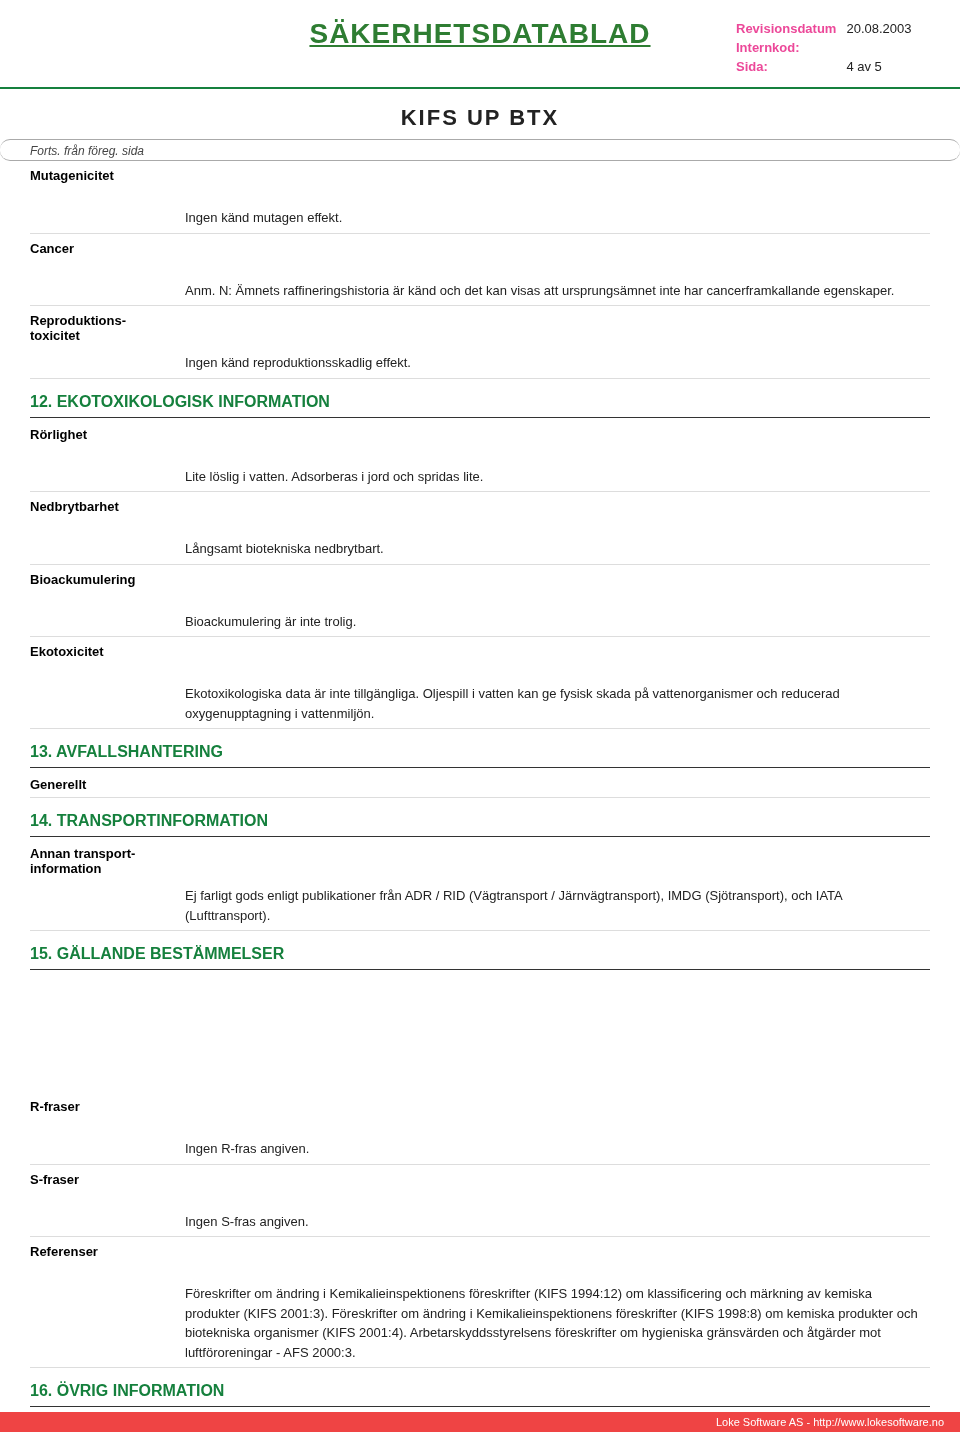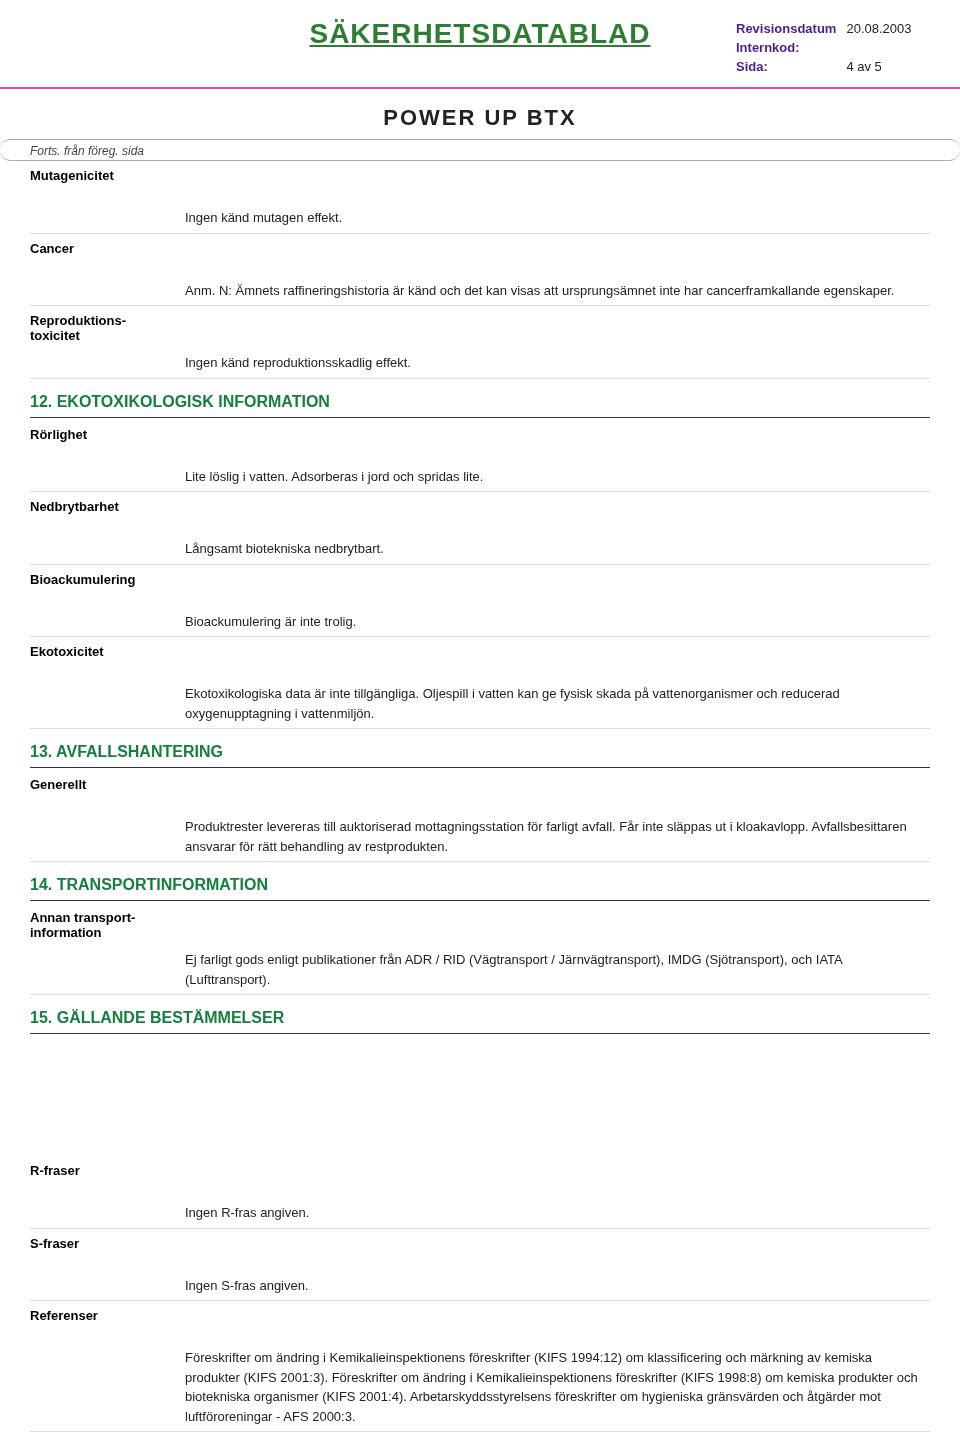--- a/index.html
+++ b/index.html
@@ -16,42 +16,42 @@
       min-height: 1432px;
       padding: 0;
       position: relative;
     }
     
     .header {
       display: flex;
       justify-content: space-between;
       align-items: flex-start;
       padding: 18px 30px 10px 30px;
-      border-bottom: 2px solid #ec4899;
+      border-bottom: 2px solid #15803d;
     }
     .header-title {
       font-size: 28px;
       font-weight: bold;
       color: #2e7d32;
       letter-spacing: 1px;
       text-decoration: underline;
       text-align: center;
       flex: 1;
     }
     .header-meta {
       font-size: 13px;
       text-align: left;
       min-width: 200px;
     }
     .header-meta table td {
       padding: 1px 4px;
     }
     .header-meta .label {
       font-weight: bold;
-      color: #4c1d95;
+      color: #ec4899;
     }
     .product-name {
       text-align: center;
       font-size: 22px;
       font-weight: bold;
       padding: 16px 0 8px 0;
       letter-spacing: 2px;
     }
     .prev-page-note {
       font-size: 12px;
@@ -136,21 +136,21 @@
         </tr>
         <tr>
           <td class="label">Sida:</td>
           <td>4 av 5</td>
         </tr>
       </tbody>
         </table>
     </div>
   </div>
 
-  <div class="product-name">POWER UP  BTX</div>
+  <div class="product-name">KIFS UP  BTX</div>
 
   <div class="prev-page-note">Forts. från föreg. sida</div>
 
   <div class="content">
 
     <div class="row">
       <div class="row-label">Mutagenicitet</div>
       <div class="row-value">Ingen känd mutagen effekt.</div>
     </div>
 
@@ -180,21 +180,20 @@
     </div>
     <div class="row">
       <div class="row-label">Ekotoxicitet</div>
       <div class="row-value">Ekotoxikologiska data är inte tillgängliga.  Oljespill i vatten kan ge fysisk skada på vattenorganismer och reducerad oxygenupptagning i vattenmiljön.</div>
     </div>
 
     <div class="section-header">13. AVFALLSHANTERING</div>
 
     <div class="row">
       <div class="row-label">Generellt</div>
-      <div class="row-value">Produktrester levereras till auktoriserad mottagningsstation för farligt avfall.  Får inte släppas ut i kloakavlopp.  Avfallsbesittaren ansvarar för rätt behandling av restprodukten.</div>
     </div>
 
     <div class="section-header">14. TRANSPORTINFORMATION</div>
 
     <div class="row">
       <div class="row-label">Annan transport-information</div>
       <div class="row-value">Ej farligt gods enligt publikationer från ADR / RID (Vägtransport / Järnvägtransport), IMDG (Sjötransport), och IATA (Lufttransport).</div>
     </div>
 
     <div class="section-header">15. GÄLLANDE BESTÄMMELSER</div>

